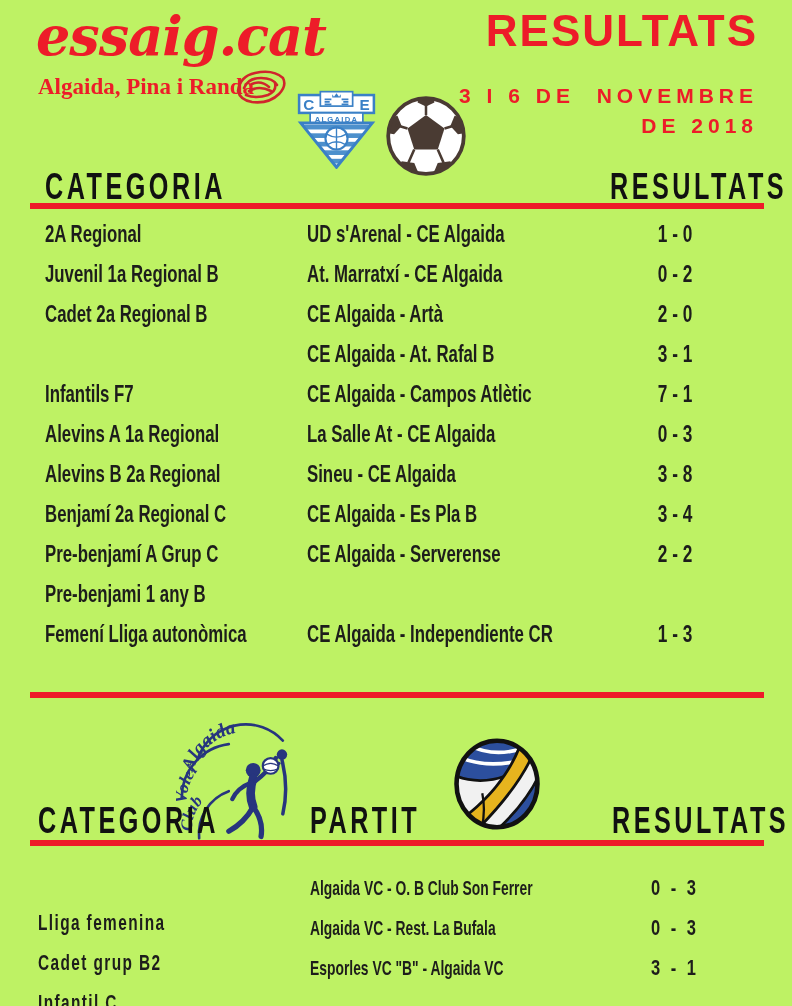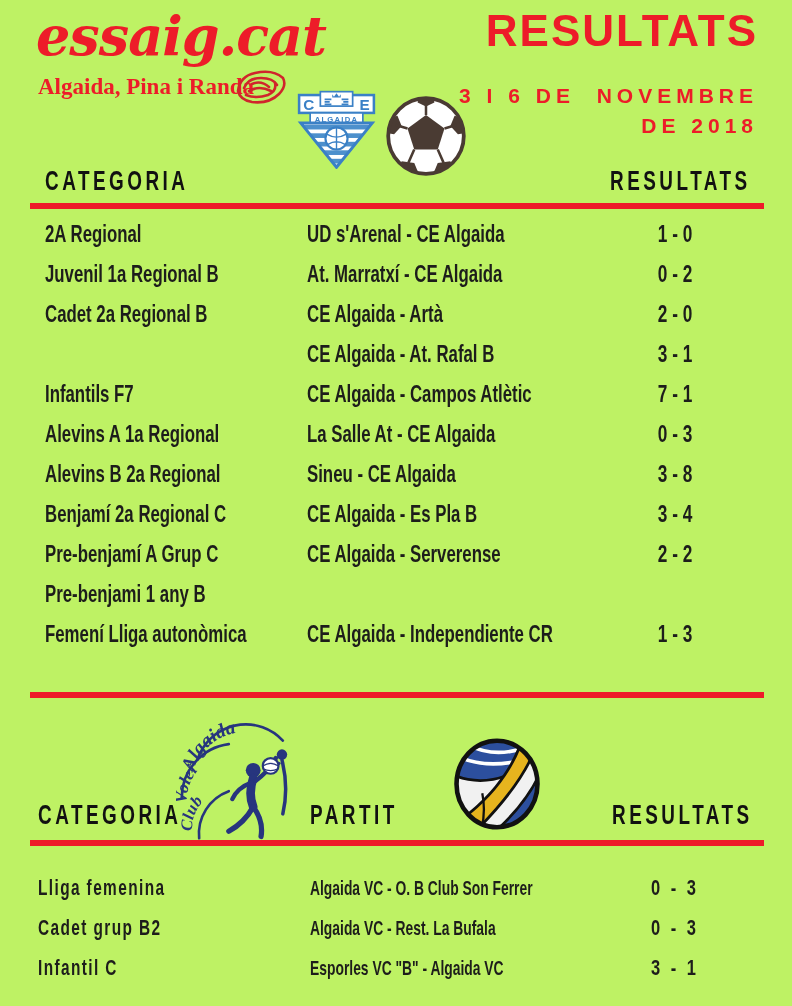--- a/index.html
+++ b/index.html
@@ -12,33 +12,33 @@
   
   .brand-logo{left:36px;top:4px;font-family:"DejaVu Serif",serif;font-style:italic;font-weight:bold;
               font-size:54px;color:#ed1c29;letter-spacing:-1px;}
   .brand-tagline{left:38px;top:74px;font-family:"Liberation Serif",serif;font-weight:bold;
                  font-size:23px;color:#ed1c29;}
   .main-title{right:34px;top:6px;font-size:44px;font-weight:800;color:#ed1c29;letter-spacing:2px;text-align:right;}
   .date-line{right:34px;font-size:21px;font-weight:bold;color:#ed1c29;letter-spacing:5px;
              text-align:right;white-space:pre;}
   .d1{top:84px;} .d2{top:114px;}
   
-  .th{font-size:27px;letter-spacing:5px;color:#111;}
+  .th{font-size:36px;letter-spacing:5px;color:#111;}
   .redline{height:6px;background:#ed1c29;left:30px;width:734px;}
   .l1{top:203px;} .ldiv{top:692px;} .l2{top:840px;}
   
   .rows{left:0;width:712px;}
   .frows{top:214px;} .vrows{top:868px;}
   .row{position:relative;height:40px;}
   .cell{position:absolute;top:0;height:40px;line-height:40px;}
   .c-cat{left:45px;font-size:24px;}
   .c-par{left:307px;font-size:24px;}
   .c-res{left:600px;width:150px;text-align:center;font-size:23px;}
   
-  .v-cat{left:38px;font-size:22px;letter-spacing:2px;}
+  .v-cat{left:38px;font-size:22px;letter-spacing:2px;margin-top:35px;}
   .v-par{left:310px;font-size:21px;}
   .v-par .cd{transform:scaleX(0.66);}
   .v-res{letter-spacing:4px;font-size:22px;}
   .hdr-cat-f{left:45px;top:166px;}
   .hdr-res-f{left:610px;top:166px;}
   .hdr-cat-v{left:38px;top:800px;}
   .hdr-par-v{left:310px;top:800px;}
   .hdr-res-v{left:612px;top:800px;}
   svg{display:block;}
 </style>

